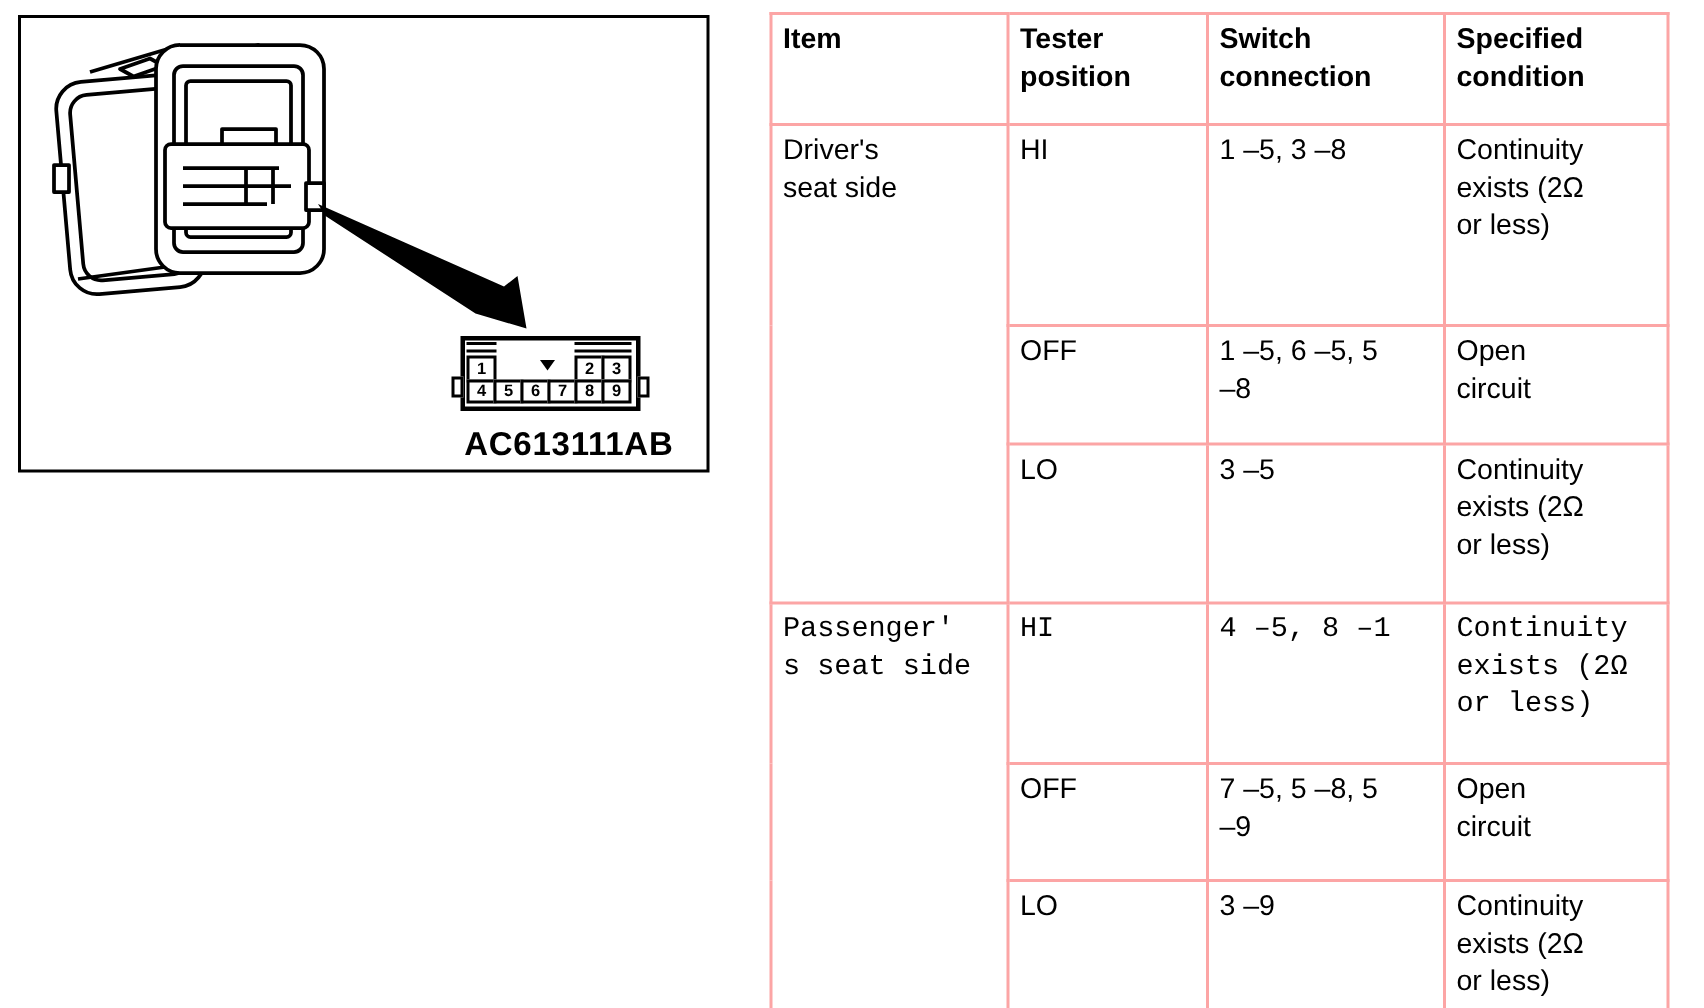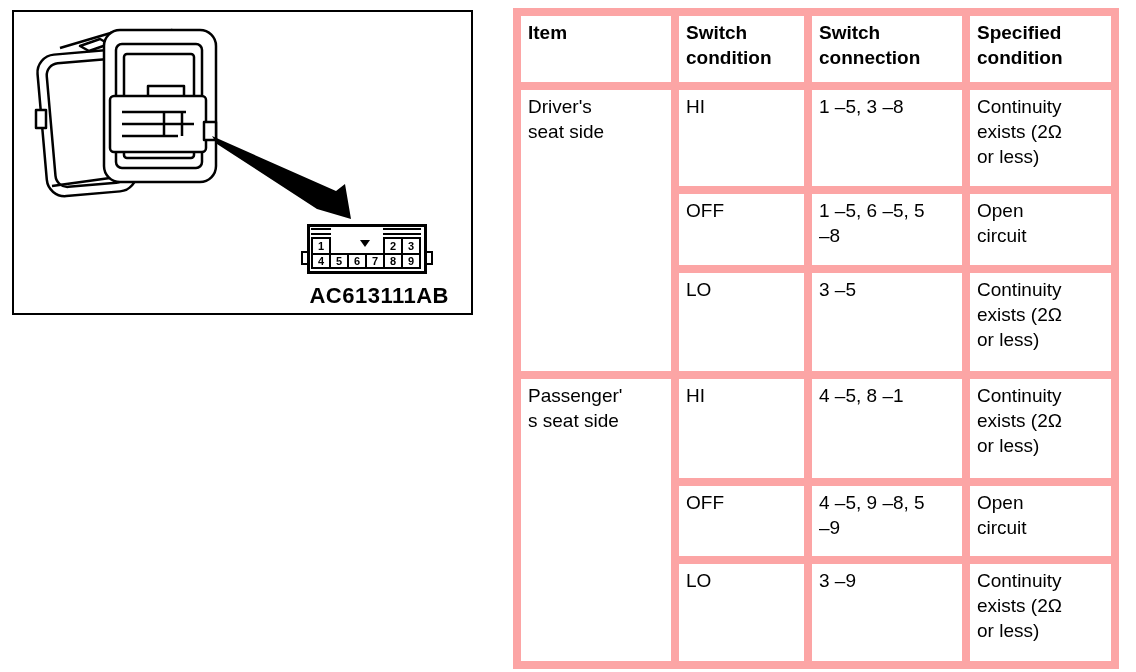--- a/index.html
+++ b/index.html
@@ -55,34 +55,34 @@
   }
   .tab-left  { left:-9px; }
   .tab-right { right:-9px; }
 
   
   .spec-table {
     position:absolute; left:513px; top:8px;
     border-collapse:collapse; table-layout:fixed; background:#fff;
   }
   .spec-table th, .spec-table td {
-    border:8px solid #fca5a5; vertical-align:top; text-align:left;
+    border:2px solid #fca5a5; vertical-align:top; text-align:left;
     padding:4px 3px 2px 7px; font-size:19px; line-height:25px;
     white-space:pre-line; overflow:hidden;
   }
   .spec-table th { font-weight:bold; }
   .c-item   { width:158px; }
   .c-switch { width:133px; }
   .c-tester { width:158px; }
   .c-cond   { width:149px; }
   .r-head { height:74px; }
-  .r-1 { height:104px; }
+  .r-1 { height:134px; }
   .r-2 { height:79px; }
   .r-3 { height:106px; }
-  .r-4 { height:107px; }
+  .r-4 { height:107px;font-family:Liberation Mono, monospace; }
   .r-5 { height:78px; }
   .r-6 { height:105px; }
 </style>
 </head>
 <body>
 
 <div class="page">
 
   <div class="figure-panel">
 
@@ -139,21 +139,21 @@
   <table class="spec-table">
     <colgroup>
       <col class="c-item">
         <col class="c-switch">
         <col class="c-tester">
         <col class="c-cond">
     </colgroup>
     <tbody>
         <tr class="r-head">
       <th>Item</th>
-      <th>Switch condition</th>
+      <th>Tester position</th>
       <th>Switch connection</th>
       <th>Specified condition</th>
     </tr>
     <tr class="r-1">
       <td rowspan="3">Driver's
 seat side</td>
       <td>HI</td>
       <td>1 –5, 3 –8</td>
       <td>Continuity
 exists (2Ω
@@ -177,21 +177,21 @@
       <td rowspan="3">Passenger'
 s seat side</td>
       <td>HI</td>
       <td>4 –5, 8 –1</td>
       <td>Continuity
 exists (2Ω
 or less)</td>
     </tr>
     <tr class="r-5">
       <td>OFF</td>
-      <td>4 –5, 9 –8, 5
+      <td>7 –5, 5 –8, 5
 –9</td>
       <td>Open
 circuit</td>
     </tr>
     <tr class="r-6">
       <td>LO</td>
       <td>3 –9</td>
       <td>Continuity
 exists (2Ω
 or less)</td>

